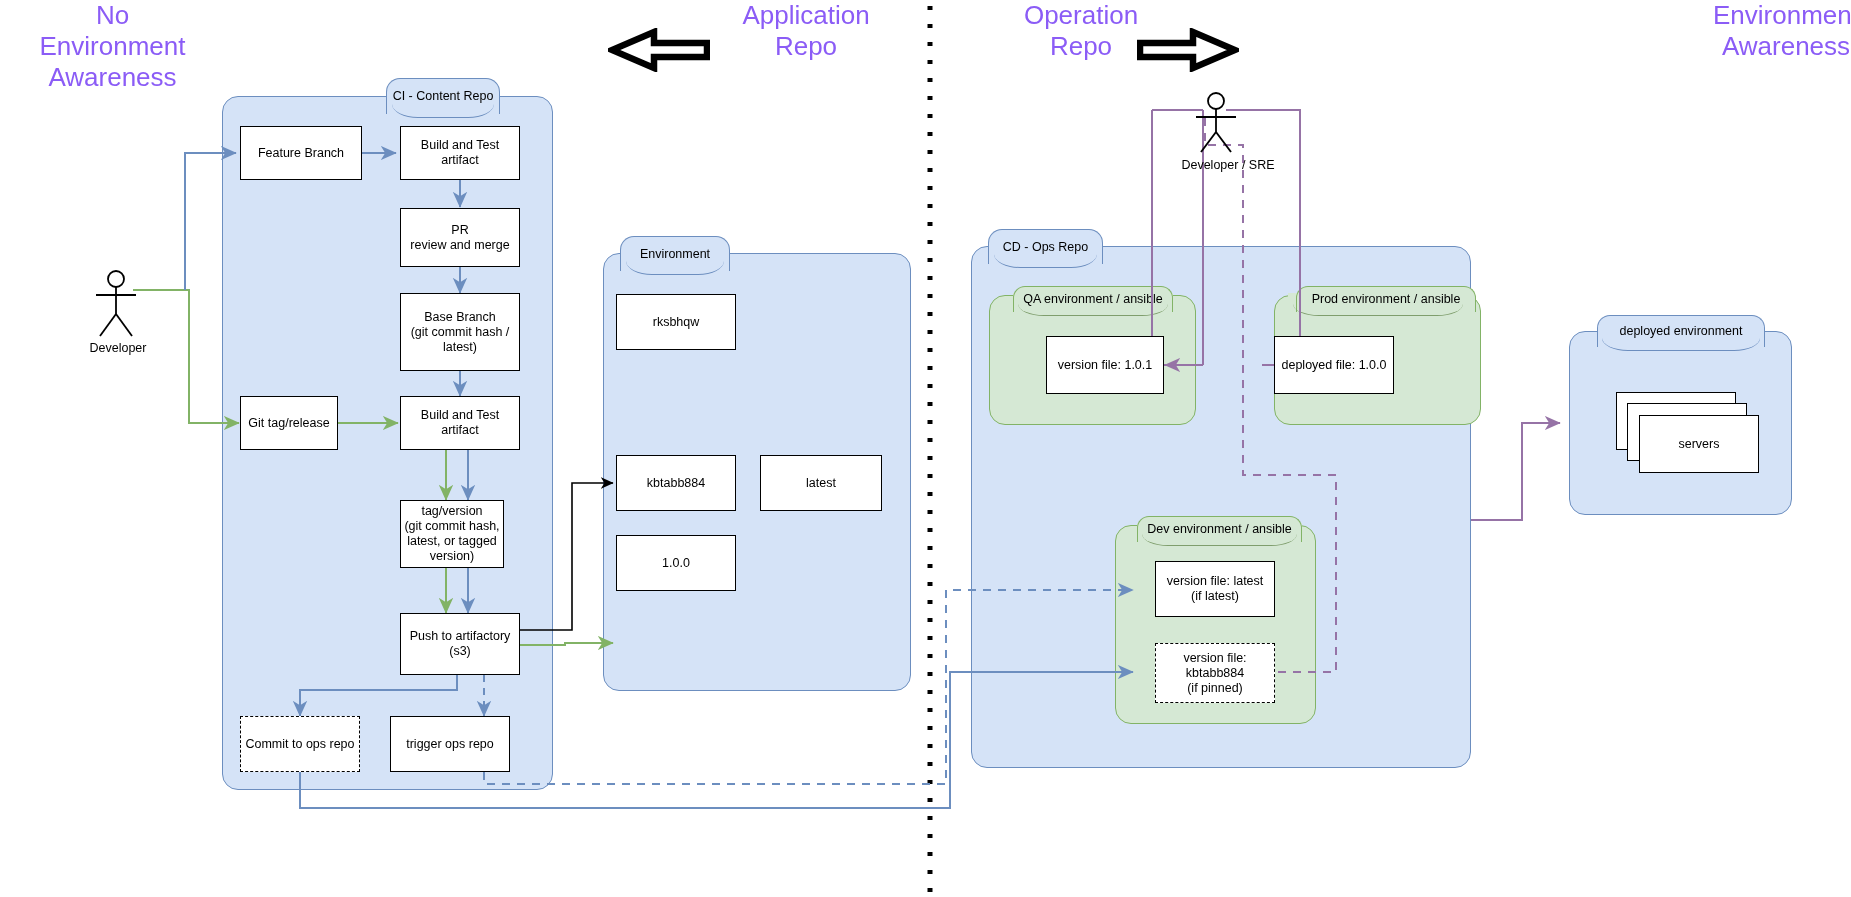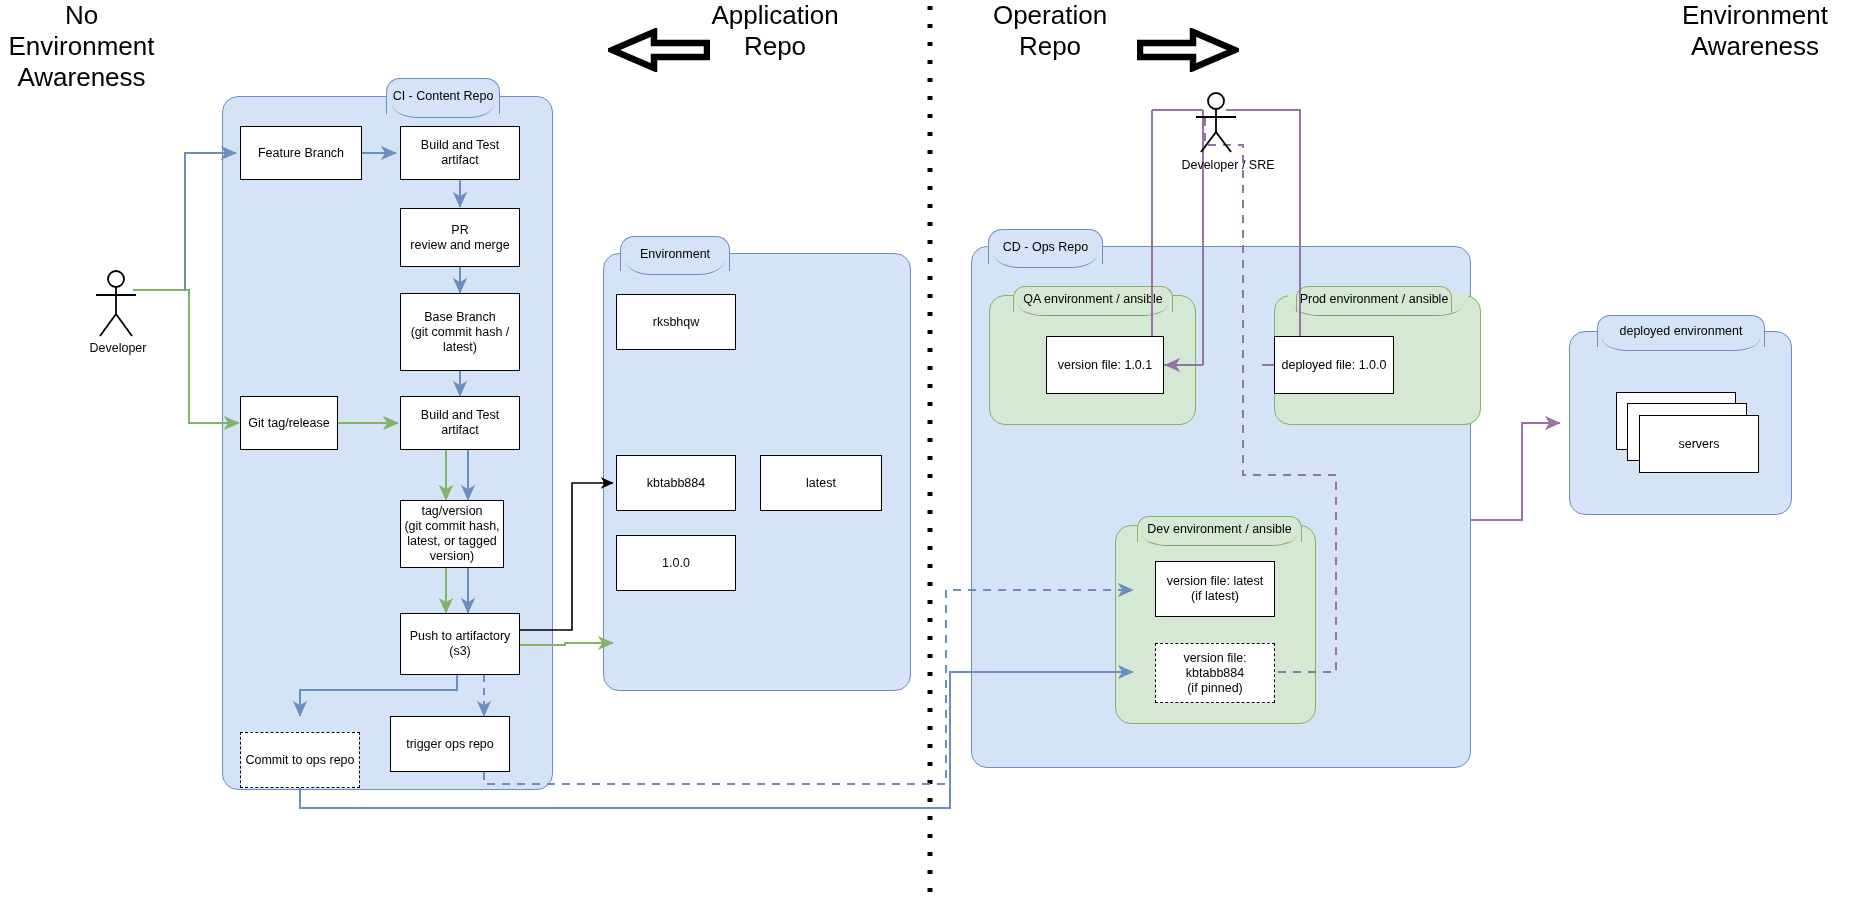--- a/index.html
+++ b/index.html
@@ -19,22 +19,23 @@
     overflow: hidden;
     background: #ffffff;
   }
   .abs { position: absolute; box-sizing: border-box; }
 
   
   .col-head {
     font-size: 26px;
     line-height: 31px;
     text-align: center;
-    color: #000000;
+    color: #8b5cf6;
     white-space: pre-line;
+    margin-left: 31px;
   }
 
   
   .node {
     background: #ffffff;
     border: 1px solid #000000;
     display: flex;
     align-items: center;
     justify-content: center;
     text-align: center;
@@ -125,21 +126,21 @@
 
   <div class="abs pool green" style="left:989px; top:295px; width:207px; height:130px;"></div>
   <div class="abs" style="left:1013px; top:293px; width:160px; height:5px; background:#d5e8d4;"></div>
   <div class="abs tab-lobe green" style="left:1013px; top:286px; width:160px; height:26px; border:1.2px solid #82b366; border-bottom:none; border-radius:12px 12px 0 0;">
     <span>QA environment / ansible</span>
   </div>
   <div class="abs" style="left:1018px; top:304px; width:150px; height:12px; border-bottom:1.1px solid #7f9e6d; border-radius:0 0 26px 26px / 0 0 12px 12px;"></div>
 
   <div class="abs pool green" style="left:1274px; top:295px; width:207px; height:130px;"></div>
   <div class="abs" style="left:1288px; top:293px; width:180px; height:5px; background:#d5e8d4;"></div>
-  <div class="abs tab-lobe green" style="left:1296px; top:286px; width:156px; height:26px; border:1.2px solid #82b366; border-bottom:none; border-radius:12px 12px 0 0;">
+  <div class="abs tab-lobe green" style="left:1296px; top:286px; width:180px; height:26px; border:1.2px solid #82b366; border-bottom:none; border-radius:12px 12px 0 0;">
     <span>Prod environment / ansible</span>
   </div>
   <div class="abs" style="left:1293px; top:304px; width:170px; height:12px; border-bottom:1.1px solid #7f9e6d; border-radius:0 0 26px 26px / 0 0 12px 12px;"></div>
 
   <div class="abs pool green" style="left:1115px; top:525px; width:201px; height:199px;"></div>
   <div class="abs" style="left:1137px; top:523px; width:165px; height:5px; background:#d5e8d4;"></div>
   <div class="abs tab-lobe green" style="left:1137px; top:516px; width:165px; height:26px; border:1.2px solid #82b366; border-bottom:none; border-radius:12px 12px 0 0;">
     <span>Dev environment / ansible</span>
   </div>
   <div class="abs" style="left:1142px; top:534px; width:155px; height:12px; border-bottom:1.1px solid #7f9e6d; border-radius:0 0 26px 26px / 0 0 12px 12px;"></div>
@@ -261,21 +262,21 @@
   <div class="abs node" style="left:400px; top:396px; width:120px; height:54px;">Build and Test artifact</div>
 
   <div class="abs node" style="left:400px; top:500px; width:104px; height:68px;">tag/version
 (git commit hash,
 latest, or tagged
 version)</div>
 
   <div class="abs node" style="left:400px; top:613px; width:120px; height:62px;">Push to artifactory
 (s3)</div>
 
-  <div class="abs node dashed" style="left:240px; top:716px; width:120px; height:56px;margin-top:16px;">Commit to ops repo</div>
+  <div class="abs node dashed" style="left:240px; top:716px; width:120px; height:56px;">Commit to ops repo</div>
 
   <div class="abs node" style="left:390px; top:716px; width:120px; height:56px;">trigger ops repo</div>
 
   <div class="abs node" style="left:616px; top:294px; width:120px; height:56px;">rksbhqw</div>
   <div class="abs node" style="left:616px; top:455px; width:120px; height:56px;">kbtabb884</div>
   <div class="abs node" style="left:616px; top:535px; width:120px; height:56px;">1.0.0</div>
 
   <div class="abs node" style="left:760px; top:455px; width:122px; height:56px;">latest</div>
 
   <div class="abs node" style="left:1032px; top:336px; width:118px; height:58px;margin-left:14px;">version file: 1.0.1</div>

